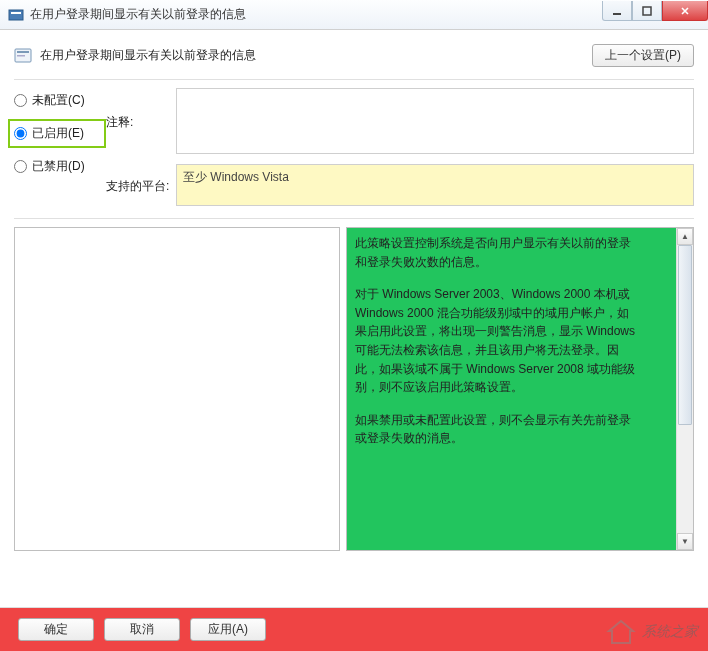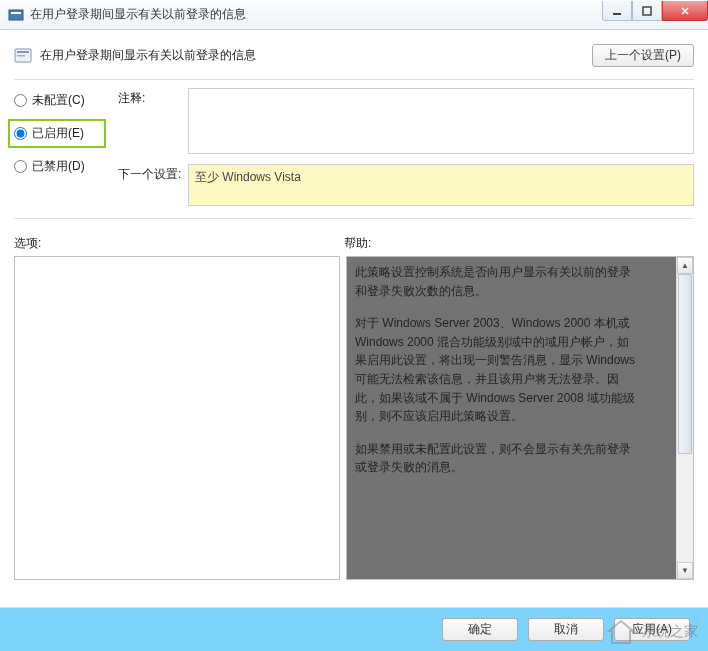--- a/index.html
+++ b/index.html
@@ -22,44 +22,44 @@
 
 .divider { border: none; border-top: 1px solid #e0e0e0; margin: 0 0 8px 0; }
 
 .upper-grid { display:flex; }
 .radio-col { width: 92px; padding-top: 4px; }
 .radio-item { display:flex; align-items:center; margin-bottom: 14px; font-size:12px; color:#222; }
 .radio-item input { margin-right: 5px; }
 .radio-item.highlight { border: 2px solid #84cc16; padding: 4px 4px; margin-left:-6px; margin-bottom:10px; margin-top:-4px; }
 
 .fields-col { flex:1; }
-.field-row { display:flex; margin-bottom: 10px; align-items:flex-start;margin-left:12px; }
+.field-row { display:flex; margin-bottom: 10px; align-items:center; }
 .field-label { width: 70px; text-align:left; padding-top:2px; color:#222; }
 .comment-box { flex:1; height: 66px; border:1px solid #cfcfcf; background:#fff; resize:none; font-family:inherit; font-size:12px; padding:4px; }
 .platform-box { flex:1; height: 42px; border:1px solid #cfcfcf; background:#fef9c3; padding:4px 6px; color:#444; overflow:hidden; }
 
 .mid-labels { display:flex; margin-top: 16px; margin-bottom: 4px; }
 .mid-labels .lbl { color:#222; }
 .mid-labels .lbl.left { width: 330px; }
 .mid-labels .lbl.right { flex:1; }
 
 .lower-grid { display:flex; gap: 6px; }
 .options-panel { width: 326px; height: 324px; border:1px solid #bfbfbf; background:#fff; }
-.help-panel { flex:1; height: 324px; border:1px solid #bfbfbf; background:#737373; position:relative; display:flex;gap:28px; }
+.help-panel { flex:1; height: 324px; border:1px solid #bfbfbf; background:#22c55e; position:relative; display:flex;gap:28px; }
 .help-text { flex:1; padding: 6px 8px; font-size:12px; line-height:1.55; color:#222; overflow:hidden; }
 .help-text p { margin-bottom: 14px; }
 .scrollbar { width:17px; background:#f0f0f0; border-left:1px solid #ddd; display:flex; flex-direction:column; }
 .sb-btn { height:17px; background:linear-gradient(#fcfcfc,#e8e8e8); border:1px solid #ccc; display:flex; align-items:center; justify-content:center; font-size:8px; color:#555; }
 .sb-track { flex:1; position:relative; }
 .sb-thumb { position:absolute; top:0; left:1px; right:1px; height:180px; background:linear-gradient(90deg,#f0f4f8,#d9e2ec); border:1px solid #b8c4d0; border-radius:1px; }
 
-.footer { position:absolute; bottom:0; left:0; right:0; height:44px; border-top:1px solid #ddd; background:#7dd3fc; display:flex; align-items:center; justify-content:flex-end; padding:0 18px; gap:10px; }
+.footer { position:absolute; bottom:0; left:0; right:0; height:44px; border-top:1px solid #ddd; background:#ef4444; display:flex; align-items:center; justify-content:flex-start; padding:0 18px; gap:10px; }
 .footer .btn { min-width: 76px; justify-content:center; }
 
-.watermark { position:absolute; right:10px; bottom:6px; opacity:0.55; display:flex; align-items:center; gap:6px; color:#666; font-size:14px; pointer-events:none; }
+.watermark { position:absolute; right:10px; bottom:6px; opacity:0.55; display:flex; align-items:center; gap:6px; color:#666; font-size:14px; pointer-events:none;font-style:italic; }
 .watermark .wm-icon { width:30px; height:26px; }
 </style>
 </head>
 <body>
 
 <div class="titlebar">
   <span class="app-icon">
     <svg viewBox="0 0 16 16">
         <rect x="1" y="3" width="14" height="10" fill="#4a7db5" stroke="#2a5a8a"></rect>
         <rect x="3" y="5" width="10" height="2" fill="#fff"></rect>
@@ -117,34 +117,30 @@
         <span>已禁用(D)</span>
       </label>
     </div>
 
     <div class="fields-col">
       <div class="field-row">
         <div class="field-label">注释:</div>
         <textarea class="comment-box" style=""></textarea>
       </div>
       <div class="field-row">
-        <div class="field-label">下一个设置:</div>
+        <div class="field-label">支持的平台:</div>
         <div class="platform-box">
           <span>至少 Windows Vista</span>
         </div>
       </div>
     </div>
   </div>
 
   <hr class="divider" style="margin-top:2px;">
 
-  <div class="mid-labels">
-    <div class="lbl left">选项:</div>
-    <div class="lbl right">帮助:</div>
-  </div>
 
   <div class="lower-grid">
     <div class="options-panel"></div>
     <div class="help-panel">
       <div class="help-text">
         <p>此策略设置控制系统是否向用户显示有关以前的登录和登录失败次数的信息。</p>
         <p>对于 Windows Server 2003、Windows 2000 本机或 Windows 2000 混合功能级别域中的域用户帐户，如果启用此设置，将出现一则警告消息，显示 Windows 可能无法检索该信息，并且该用户将无法登录。因此，如果该域不属于 Windows Server 2008 域功能级别，则不应该启用此策略设置。</p>
         <p>如果禁用或未配置此设置，则不会显示有关先前登录或登录失败的消息。</p>
       </div>
       <div class="scrollbar">

